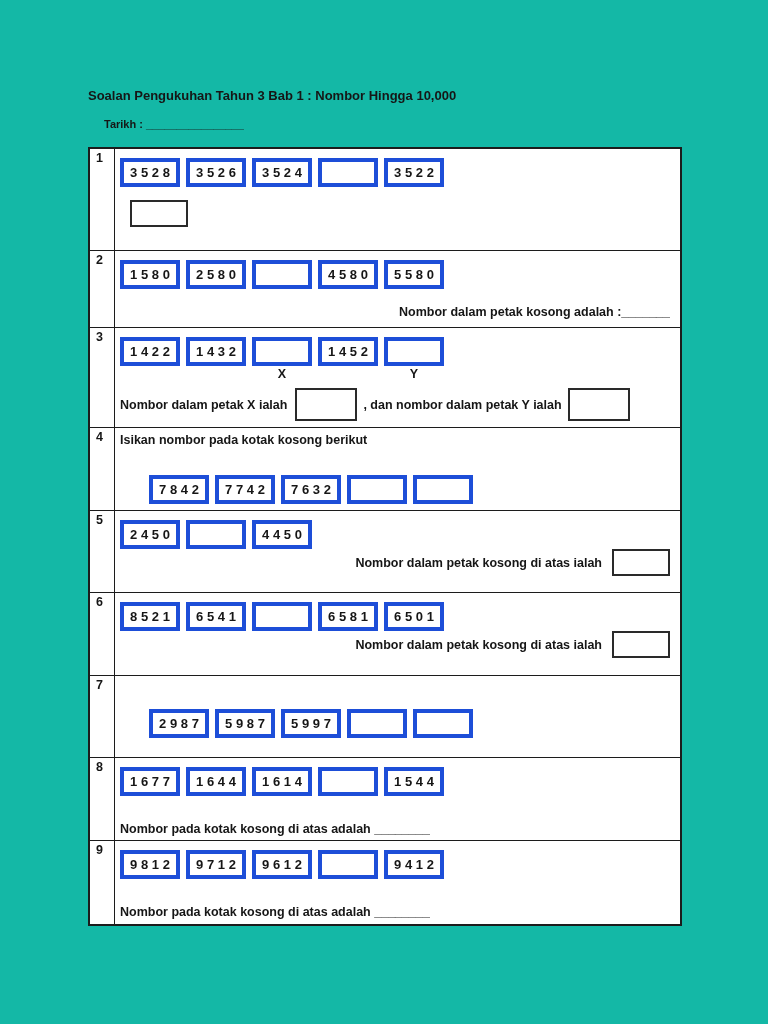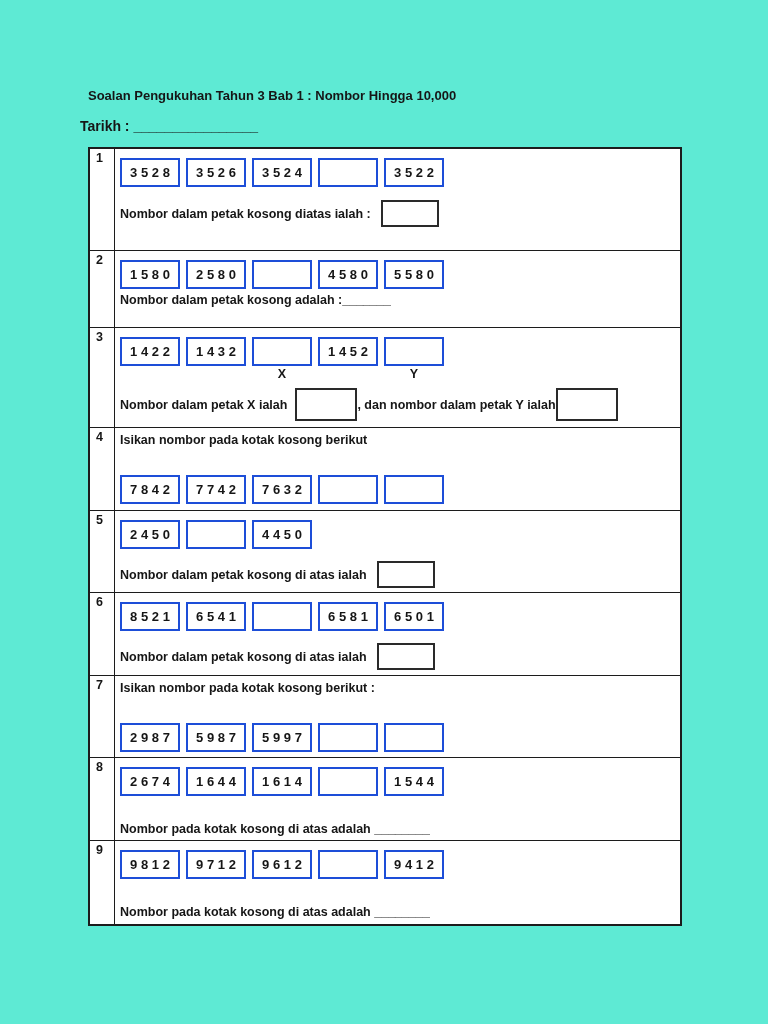--- a/index.html
+++ b/index.html
@@ -2,58 +2,58 @@
 <html><head>
 <meta charset="utf-8">
 <style>
   * { box-sizing: border-box; margin: 0; padding: 0; }
   html, body { background: #ffffff; }
   body {
     width: 768px; height: 1024px;
     font-family: "Liberation Sans", sans-serif;
     color: #161616;
   }
-  .sheet { position: relative; width: 768px; height: 1024px; background: #5eead4; overflow: hidden; }
+  .sheet { position: relative; width: 768px; height: 1024px; background: #14b8a6; overflow: hidden; }
 
   .doc-title { position: absolute; left: 88px; top: 88px; font-size: 13px; font-weight: bold; }
-  .date-line { position: absolute; left: 80px; top: 118px; font-size: 14px; font-weight: bold; }
+  .date-line { position: absolute; left: 104px; top: 118px; font-size: 11px; font-weight: bold; }
 
   .qtable { position: absolute; left: 88px; top: 147px; width: 594px; border: 2px solid #1c1c1c; background: #fff; }
   .qrow { display: flex; border-top: 1.5px solid #1c1c1c; }
   .qrow:first-child { border-top: none; }
   .qnum {
     flex: 0 0 25px; border-right: 1.5px solid #1c1c1c;
     font-size: 12.5px; font-weight: bold; padding: 2px 0 0 6px;
   }
   .qbody { flex: 1; padding: 9px 10px 0 5px; }
   .qbody.instr-first { padding-top: 5px; }
 
   .box-strip { display: flex; gap: 6px; }
   .nbox {
-    width: 60px; height: 29px; border: 2px solid #1d4ed8; background: #fff;
+    width: 60px; height: 29px; border: 4px solid #1d4ed8; background: #fff;
     display: flex; align-items: center; justify-content: center;
     font-size: 13px; font-weight: bold; white-space: pre;
   }
   .label-strip { display: flex; gap: 6px; margin-top: 1px; }
   .lslot { width: 60px; text-align: center; font-size: 12.5px; font-weight: bold; }
 
   .prompt { font-size: 12.5px; font-weight: bold; }
   .pline { display: flex; align-items: center; }
   .abox { width: 58px; height: 27px; border: 2px solid #2a2a2a; background: #fff; flex: 0 0 auto; }
   .abox.tall { width: 62px; height: 33px; }
 
   .mt13 { margin-top: 13px; }
-  .mt16 { margin-top: 4px; }
-  .mt12 { margin-top: 12px; }
+  .mt16 { margin-top: 16px; text-align: right; }
+  .mt12 { margin-top: 0; justify-content: flex-end; }
   .mt17 { margin-top: 26px; }
   .mt7  { margin-top: 7px; }
-  .mt28 { margin-top: 28px; }
+  .mt28 { margin-top: 28px; margin-left: 29px; }
   .ml10 { margin-left: 10px; }
   .ml8  { margin-left: 8px; }
-  .ml6  { margin-left: 0; }
+  .ml6  { margin-left: 6px; }
 </style>
 </head>
 <body>
 
 <div class="sheet">
 
   <div class="doc-title">Soalan Pengukuhan Tahun 3 Bab 1 : Nombor Hingga 10,000</div>
   <div class="date-line">Tarikh : ________________</div>
 
   <div class="qtable">
@@ -62,21 +62,20 @@
       <div class="qnum">1</div>
       <div class="qbody">
         <div class="box-strip">
           <div class="nbox">3 5 2 8</div>
           <div class="nbox">3 5 2 6</div>
           <div class="nbox">3 5 2 4</div>
           <div class="nbox"></div>
           <div class="nbox">3 5 2 2</div>
         </div>
         <div class="pline mt13">
-          <span class="prompt">Nombor dalam petak kosong diatas ialah :</span>
           <span class="abox ml10"></span>
         </div>
       </div>
     </div>
 
     <div class="qrow" style="min-height:77px">
       <div class="qnum">2</div>
       <div class="qbody">
         <div class="box-strip">
           <div class="nbox">1 5 8 0</div>
@@ -157,36 +156,35 @@
         <div class="pline mt12">
           <span class="prompt">Nombor dalam petak kosong di atas ialah</span>
           <span class="abox ml10"></span>
         </div>
       </div>
     </div>
 
     <div class="qrow" style="min-height:82px">
       <div class="qnum">7</div>
       <div class="qbody instr-first">
-        <div class="prompt">Isikan nombor pada kotak kosong berikut :</div>
         <div class="box-strip mt28">
           <div class="nbox">2 9 8 7</div>
           <div class="nbox">5 9 8 7</div>
           <div class="nbox">5 9 9 7</div>
           <div class="nbox"></div>
           <div class="nbox"></div>
         </div>
       </div>
     </div>
 
     <div class="qrow" style="min-height:83px">
       <div class="qnum">8</div>
       <div class="qbody">
         <div class="box-strip">
-          <div class="nbox">2 6 7 4</div>
+          <div class="nbox">1 6 7 7</div>
           <div class="nbox">1 6 4 4</div>
           <div class="nbox">1 6 1 4</div>
           <div class="nbox"></div>
           <div class="nbox">1 5 4 4</div>
         </div>
         <div class="prompt mt17">Nombor pada kotak kosong di atas adalah ________</div>
       </div>
     </div>
 
     <div class="qrow" style="min-height:84px">

